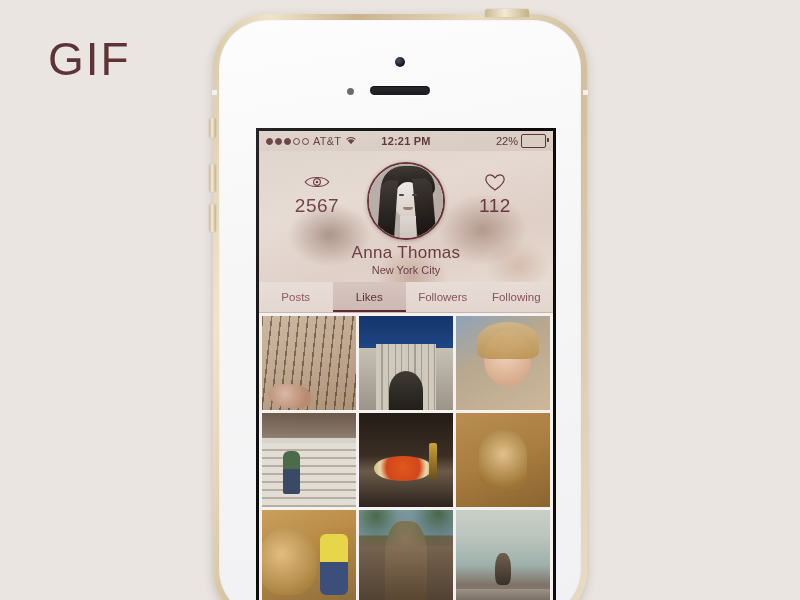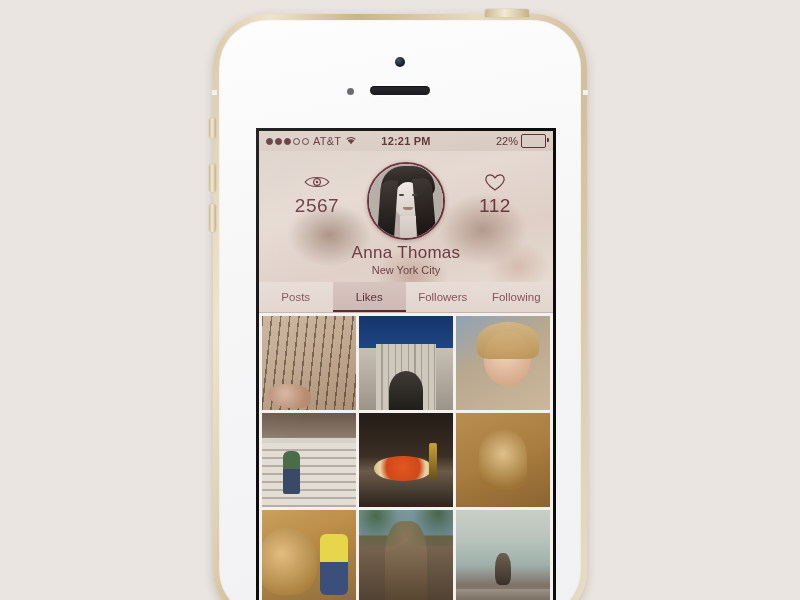--- a/index.html
+++ b/index.html
@@ -397,20 +397,21 @@
     position: absolute; inset: 0;
     pointer-events: none;
     background: linear-gradient(122deg, rgba(255,255,255,.10) 0%, rgba(255,255,255,0) 38%);
   }
 </style>
 </head>
 <body>
 
 <div id="stage">
 
+  <div id="gif-label">GIF</div>
 
   <div id="phone">
 
     <div class="side-btn" id="btn-mute"></div>
     <div class="side-btn" id="btn-volup"></div>
     <div class="side-btn" id="btn-voldn"></div>
     <div class="side-btn" id="btn-power"></div>
     <div class="antenna" id="ant-l"></div>
     <div class="antenna" id="ant-r"></div>
 

